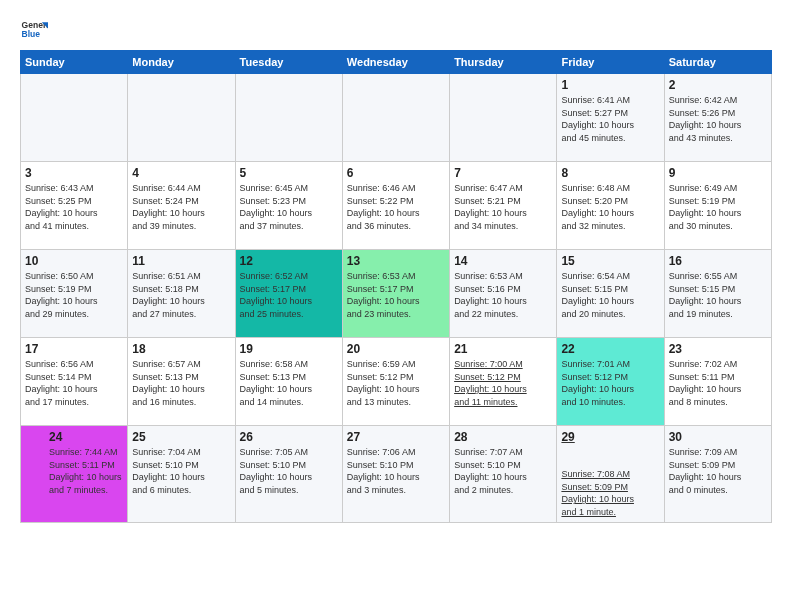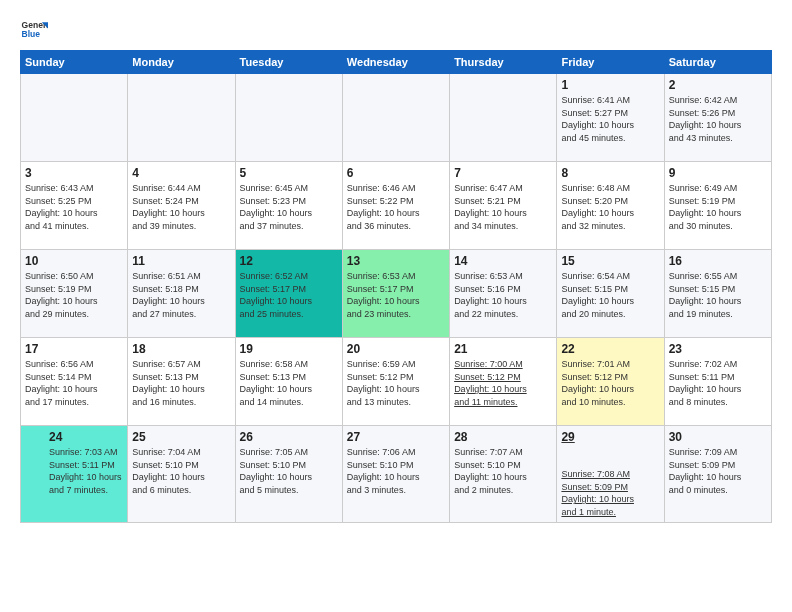--- a/index.html
+++ b/index.html
@@ -280,39 +280,39 @@
 Daylight: 10 hours
 and 13 minutes.</div>
           </td>
           <td style="background: rgb(255, 255, 255);">
             <div class="day-number">21</div>
             <div class="day-info" style="white-space: pre-line; text-decoration: underline;">Sunrise: 7:00 AM
 Sunset: 5:12 PM
 Daylight: 10 hours
 and 11 minutes.</div>
           </td>
-          <td style="background: #fef9c3;">
+          <td style="background: #5eead4;">
             <div class="day-number">22</div>
             <div class="day-info" style="white-space: pre-line;">Sunrise: 7:01 AM
 Sunset: 5:12 PM
 Daylight: 10 hours
 and 10 minutes.</div>
           </td>
           <td style="background: rgb(255, 255, 255);">
             <div class="day-number">23</div>
             <div class="day-info" style="white-space: pre-line;">Sunrise: 7:02 AM
 Sunset: 5:11 PM
 Daylight: 10 hours
 and 8 minutes.</div>
           </td>
         </tr>
         <tr>
-          <td style="background: #5eead4; padding-left: 28px;">
+          <td style="background: #d946ef; padding-left: 28px;">
             <div class="day-number">24</div>
-            <div class="day-info" style="white-space: pre-line;">Sunrise: 7:03 AM
+            <div class="day-info" style="white-space: pre-line;">Sunrise: 7:44 AM
 Sunset: 5:11 PM
 Daylight: 10 hours
 and 7 minutes.</div>
           </td>
           <td style="background: rgb(245, 247, 250);">
             <div class="day-number">25</div>
             <div class="day-info" style="white-space: pre-line;">Sunrise: 7:04 AM
 Sunset: 5:10 PM
 Daylight: 10 hours
 and 6 minutes.</div>

